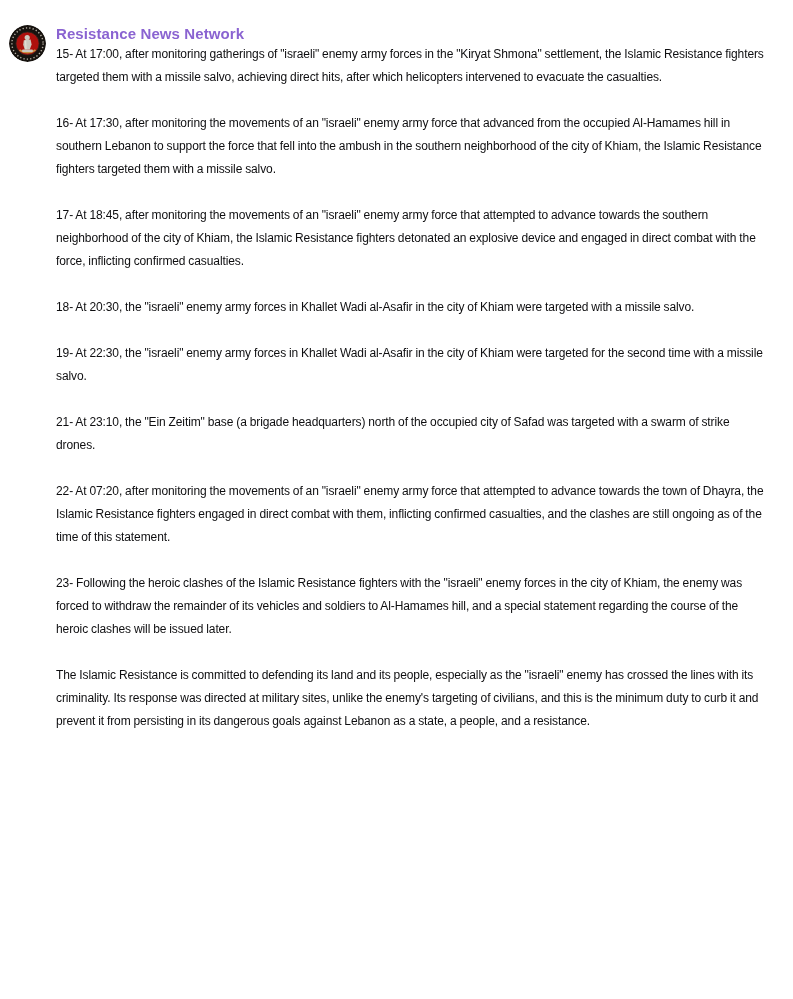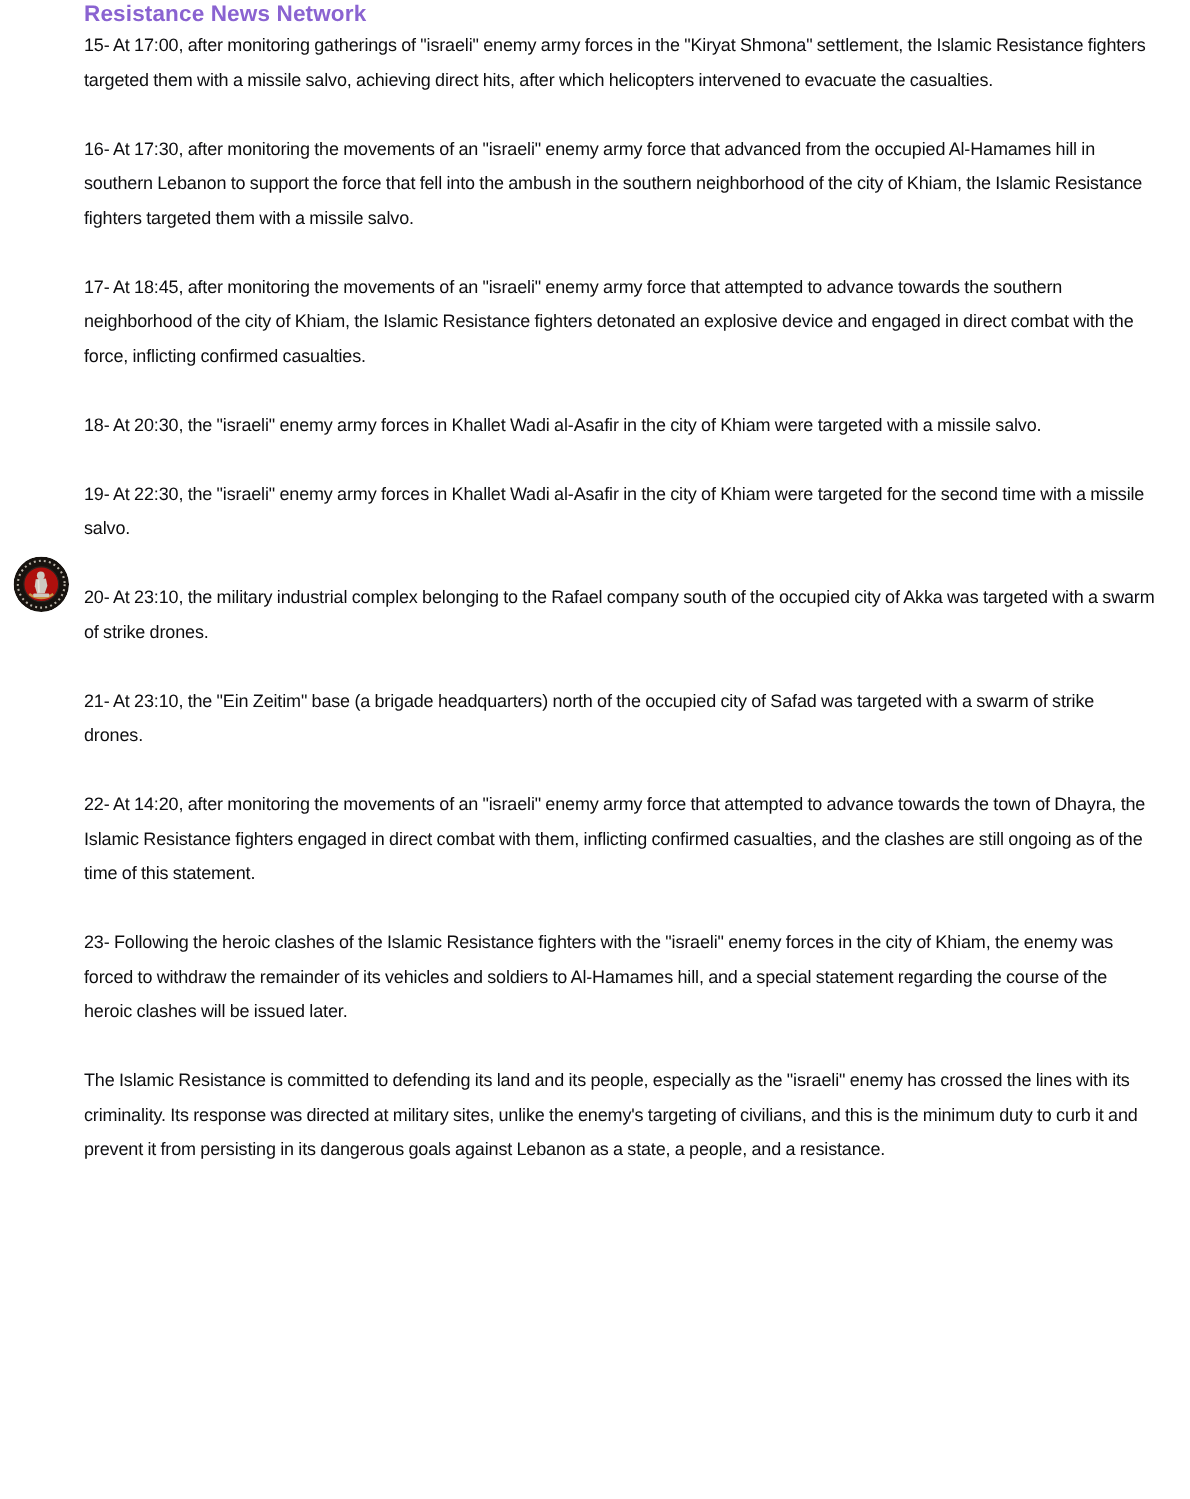--- a/index.html
+++ b/index.html
@@ -12,22 +12,22 @@
   body{
     width:793px;
     min-height:999px;
     background:var(--bg);
     font-family:"Liberation Sans","DejaVu Sans",sans-serif;
     color:var(--text);
     -webkit-font-smoothing:antialiased;
   }
   .message{
     display:flex;
-    align-items:center;
-    padding:0 22px 12px 9px;
+    align-items:flex-start;
+    padding:24px 22px 12px 9px;
     gap:10px;
   }
   .avatar{
     flex:0 0 37px;
     width:37px;
     height:37px;
     border-radius:50%;
     overflow:hidden;
     cursor:pointer;
     margin-top:1px;
@@ -90,25 +90,24 @@
         <p>15- At 17:00, after monitoring gatherings of "israeli" enemy army forces in the "Kiryat Shmona" settlement, the Islamic Resistance fighters targeted them with a missile salvo, achieving direct hits, after which helicopters intervened to evacuate the casualties.</p>
 
         <p>16- At 17:30, after monitoring the movements of an "israeli" enemy army force that advanced from the occupied Al-Hamames hill in southern Lebanon to support the force that fell into the ambush in the southern neighborhood of the city of Khiam, the Islamic Resistance fighters targeted them with a missile salvo.</p>
 
         <p>17- At 18:45, after monitoring the movements of an "israeli" enemy army force that attempted to advance towards the southern neighborhood of the city of Khiam, the Islamic Resistance fighters detonated an explosive device and engaged in direct combat with the force, inflicting confirmed casualties.</p>
 
         <p>18- At 20:30, the "israeli" enemy army forces in Khallet Wadi al-Asafir in the city of Khiam were targeted with a missile salvo.</p>
 
         <p>19- At 22:30, the "israeli" enemy army forces in Khallet Wadi al-Asafir in the city of Khiam were targeted for the second time with a missile salvo.</p>
 
-        <p>20- At 23:10, the military industrial complex belonging to the Rafael company south of the occupied city of Akka was targeted with a swarm of strike drones.</p>
 
         <p>21- At 23:10, the "Ein Zeitim" base (a brigade headquarters) north of the occupied city of Safad was targeted with a swarm of strike drones.</p>
 
-        <p>22- At 14:20, after monitoring the movements of an "israeli" enemy army force that attempted to advance towards the town of Dhayra, the Islamic Resistance fighters engaged in direct combat with them, inflicting confirmed casualties, and the clashes are still ongoing as of the time of this statement.</p>
+        <p>22- At 07:20, after monitoring the movements of an "israeli" enemy army force that attempted to advance towards the town of Dhayra, the Islamic Resistance fighters engaged in direct combat with them, inflicting confirmed casualties, and the clashes are still ongoing as of the time of this statement.</p>
 
         <p>23- Following the heroic clashes of the Islamic Resistance fighters with the "israeli" enemy forces in the city of Khiam, the enemy was forced to withdraw the remainder of its vehicles and soldiers to Al-Hamames hill, and a special statement regarding the course of the heroic clashes will be issued later.</p>
 
         <p>The Islamic Resistance is committed to defending its land and its people, especially as the "israeli" enemy has crossed the lines with its criminality. Its response was directed at military sites, unlike the enemy's targeting of civilians, and this is the minimum duty to curb it and prevent it from persisting in its dangerous goals against Lebanon as a state, a people, and a resistance.</p>
       </div>
   </div>
 
 </div>
 
 </body></html>

